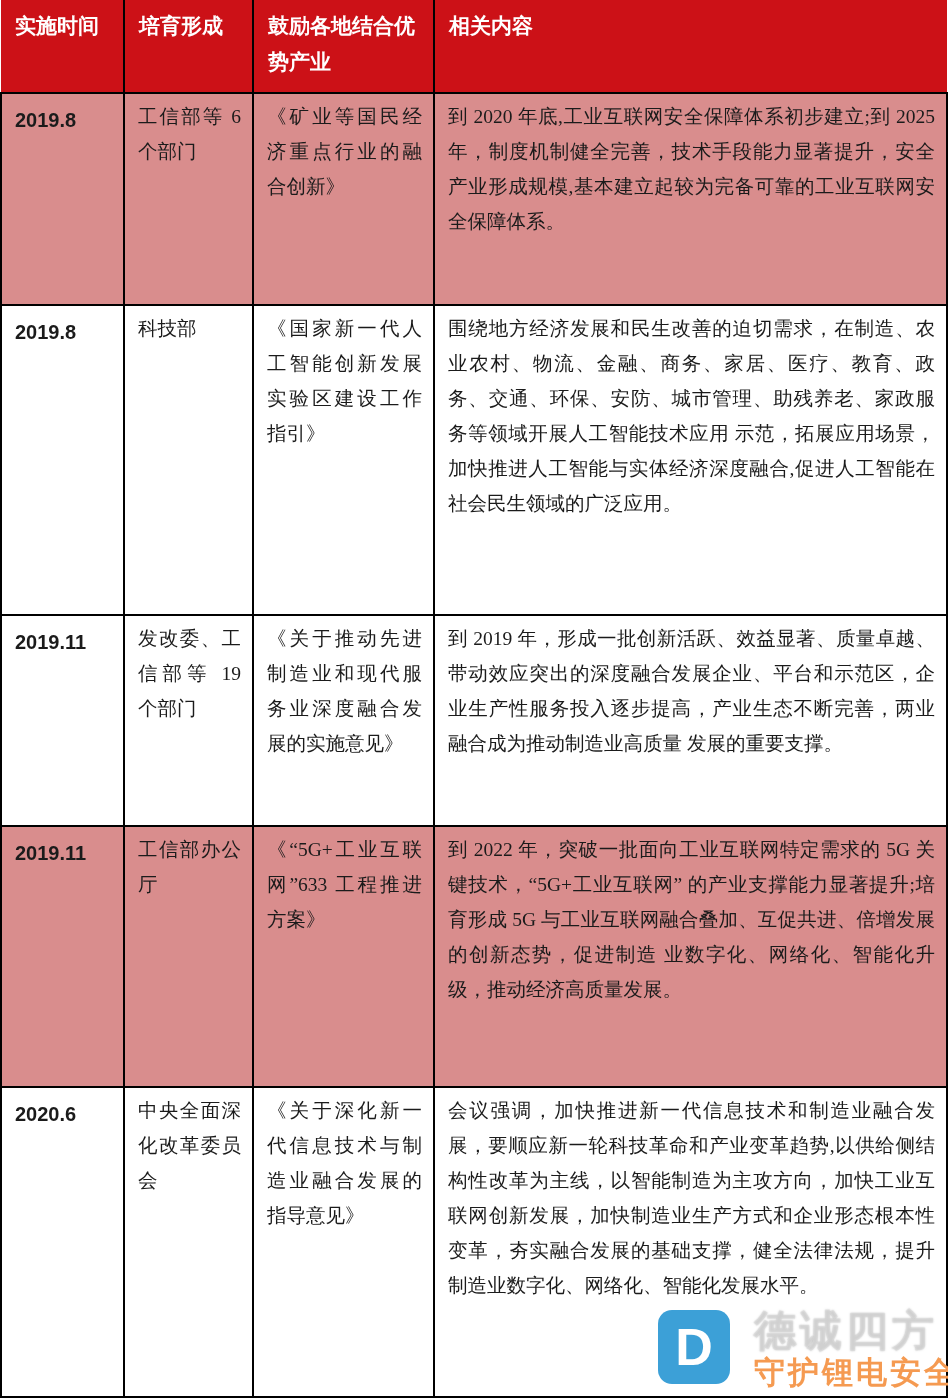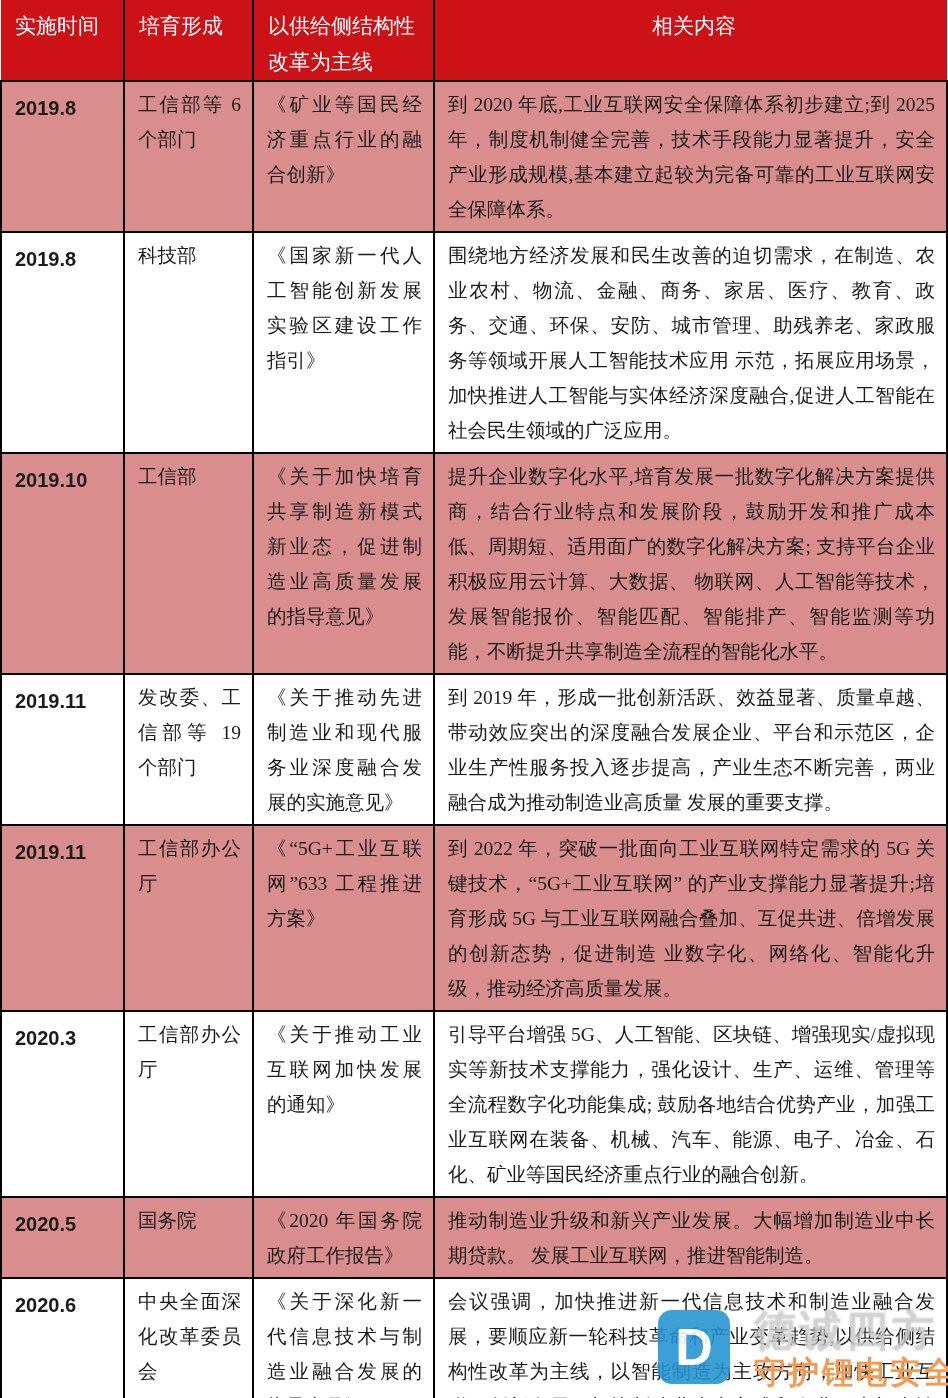--- a/index.html
+++ b/index.html
@@ -2,24 +2,24 @@
 <html><head>
 <meta charset="utf-8">
 <style>
   html,body{margin:0;padding:0;background:#fff;}
   body{width:948px;font-family:"Liberation Serif","DejaVu Serif",serif;color:#1b1b1b;position:relative;}
   table{width:948px;height:1398px;border-collapse:collapse;table-layout:fixed;}
   col.c-date{width:123px;}
   col.c-issuer{width:129px;}
   col.c-policy{width:181px;}
   th{background:#cc1117;color:#fff;font-family:"Liberation Sans","DejaVu Sans",sans-serif;
-     font-weight:normal;font-size:21px;line-height:36px;vertical-align:top;text-align:left;
-     padding:8px 8px 0 14px;border:2px solid #000;border-top:none;}
+     font-weight:bold;font-size:21px;line-height:36px;vertical-align:top;text-align:left;
+     padding:8px 8px 12px 14px;border:2px solid #000;border-top:none;}
   th:first-child{border-left:none;}
-  th:last-child{border-right:none;text-align:center;margin-top:23px;}
+  th:last-child{border-right:none;margin-top:23px;}
   td{border:2px solid #000;vertical-align:top;font-size:19.5px;line-height:35px;
      padding:5px 11px 4px 13px;text-align:justify;text-align-last:left;}
   td.cell-date{font-family:"Liberation Sans","DejaVu Sans",sans-serif;font-weight:600;
      font-size:20px;padding-top:9px;text-align:left;}
   tr.pink td{background:#d98d8d;}
   tr.h140{height:140px;} tr.h210{height:210px;} tr.h208{height:208px;} tr.h144{height:144px;}
   tr.h168{height:168px;} tr.h178{height:178px;} tr.h77{height:77px;} tr.h203{height:203px;}
   thead tr{height:70px;}
   
   .watermark{position:absolute;left:658px;top:1310px;display:flex;align-items:flex-start;
@@ -40,66 +40,48 @@
   <colgroup>
     <col class="c-date">
       <col class="c-issuer">
       <col class="c-policy">
       <col>
   </colgroup>
   <thead>
     <tr>
       <th>实施时间</th>
       <th>培育形成</th>
-      <th>以供给侧结构性改革为主线</th>
+      <th>鼓励各地结合优势产业</th>
       <th>相关内容</th>
     </tr>
   </thead>
   <tbody>
     <tr class="pink h140">
       <td class="cell-date">2019.8</td>
       <td>工信部等 6 个部门</td>
       <td>《矿业等国民经济重点行业的融合创新》</td>
       <td>到 2020 年底,工业互联网安全保障体系初步建立;到 2025 年，制度机制健全完善，技术手段能力显著提升，安全产业形成规模,基本建立起较为完备可靠的工业互联网安全保障体系。</td>
     </tr>
     <tr class="h210">
       <td class="cell-date">2019.8</td>
       <td>科技部</td>
       <td>《国家新一代人工智能创新发展实验区建设工作指引》</td>
       <td>围绕地方经济发展和民生改善的迫切需求，在制造、农业农村、物流、金融、商务、家居、医疗、教育、政务、交通、环保、安防、城市管理、助残养老、家政服务等领域开展人工智能技术应用 示范，拓展应用场景，加快推进人工智能与实体经济深度融合,促进人工智能在社会民生领域的广泛应用。</td>
     </tr>
-    <tr class="pink h208">
-      <td class="cell-date">2019.10</td>
-      <td>工信部</td>
-      <td>《关于加快培育共享制造新模式新业态，促进制造业高质量发展的指导意见》</td>
-      <td>提升企业数字化水平,培育发展一批数字化解决方案提供商，结合行业特点和发展阶段，鼓励开发和推广成本低、周期短、适用面广的数字化解决方案; 支持平台企业积极应用云计算、大数据、 物联网、人工智能等技术，发展智能报价、智能匹配、智能排产、智能监测等功能，不断提升共享制造全流程的智能化水平。</td>
-    </tr>
     <tr class="h144">
       <td class="cell-date">2019.11</td>
       <td>发改委、工信部等 19 个部门</td>
       <td>《关于推动先进制造业和现代服务业深度融合发展的实施意见》</td>
       <td>到 2019 年，形成一批创新活跃、效益显著、质量卓越、带动效应突出的深度融合发展企业、平台和示范区，企业生产性服务投入逐步提高，产业生态不断完善，两业融合成为推动制造业高质量 发展的重要支撑。</td>
     </tr>
     <tr class="pink h168">
       <td class="cell-date">2019.11</td>
       <td>工信部办公厅</td>
       <td>《“5G+工业互联网”633 工程推进方案》</td>
       <td>到 2022 年，突破一批面向工业互联网特定需求的 5G 关键技术，“5G+工业互联网” 的产业支撑能力显著提升;培育形成 5G 与工业互联网融合叠加、互促共进、倍增发展的创新态势，促进制造 业数字化、网络化、智能化升级，推动经济高质量发展。</td>
-    </tr>
-    <tr class="h178">
-      <td class="cell-date">2020.3</td>
-      <td>工信部办公厅</td>
-      <td>《关于推动工业互联网加快发展的通知》</td>
-      <td>引导平台增强 5G、人工智能、区块链、增强现实/虚拟现实等新技术支撑能力，强化设计、生产、运维、管理等全流程数字化功能集成; 鼓励各地结合优势产业，加强工业互联网在装备、机械、汽车、能源、电子、冶金、石化、矿业等国民经济重点行业的融合创新。</td>
-    </tr>
-    <tr class="pink h77">
-      <td class="cell-date">2020.5</td>
-      <td>国务院</td>
-      <td>《2020 年国务院政府工作报告》</td>
-      <td>推动制造业升级和新兴产业发展。大幅增加制造业中长期贷款。 发展工业互联网，推进智能制造。</td>
     </tr>
     <tr class="h203">
       <td class="cell-date">2020.6</td>
       <td>中央全面深化改革委员会</td>
       <td>《关于深化新一代信息技术与制造业融合发展的指导意见》</td>
       <td>会议强调，加快推进新一代信息技术和制造业融合发展，要顺应新一轮科技革命和产业变革趋势,以供给侧结构性改革为主线，以智能制造为主攻方向，加快工业互联网创新发展，加快制造业生产方式和企业形态根本性变革，夯实融合发展的基础支撑，健全法律法规，提升制造业数字化、网络化、智能化发展水平。</td>
     </tr>
   </tbody>
 </table>
 

